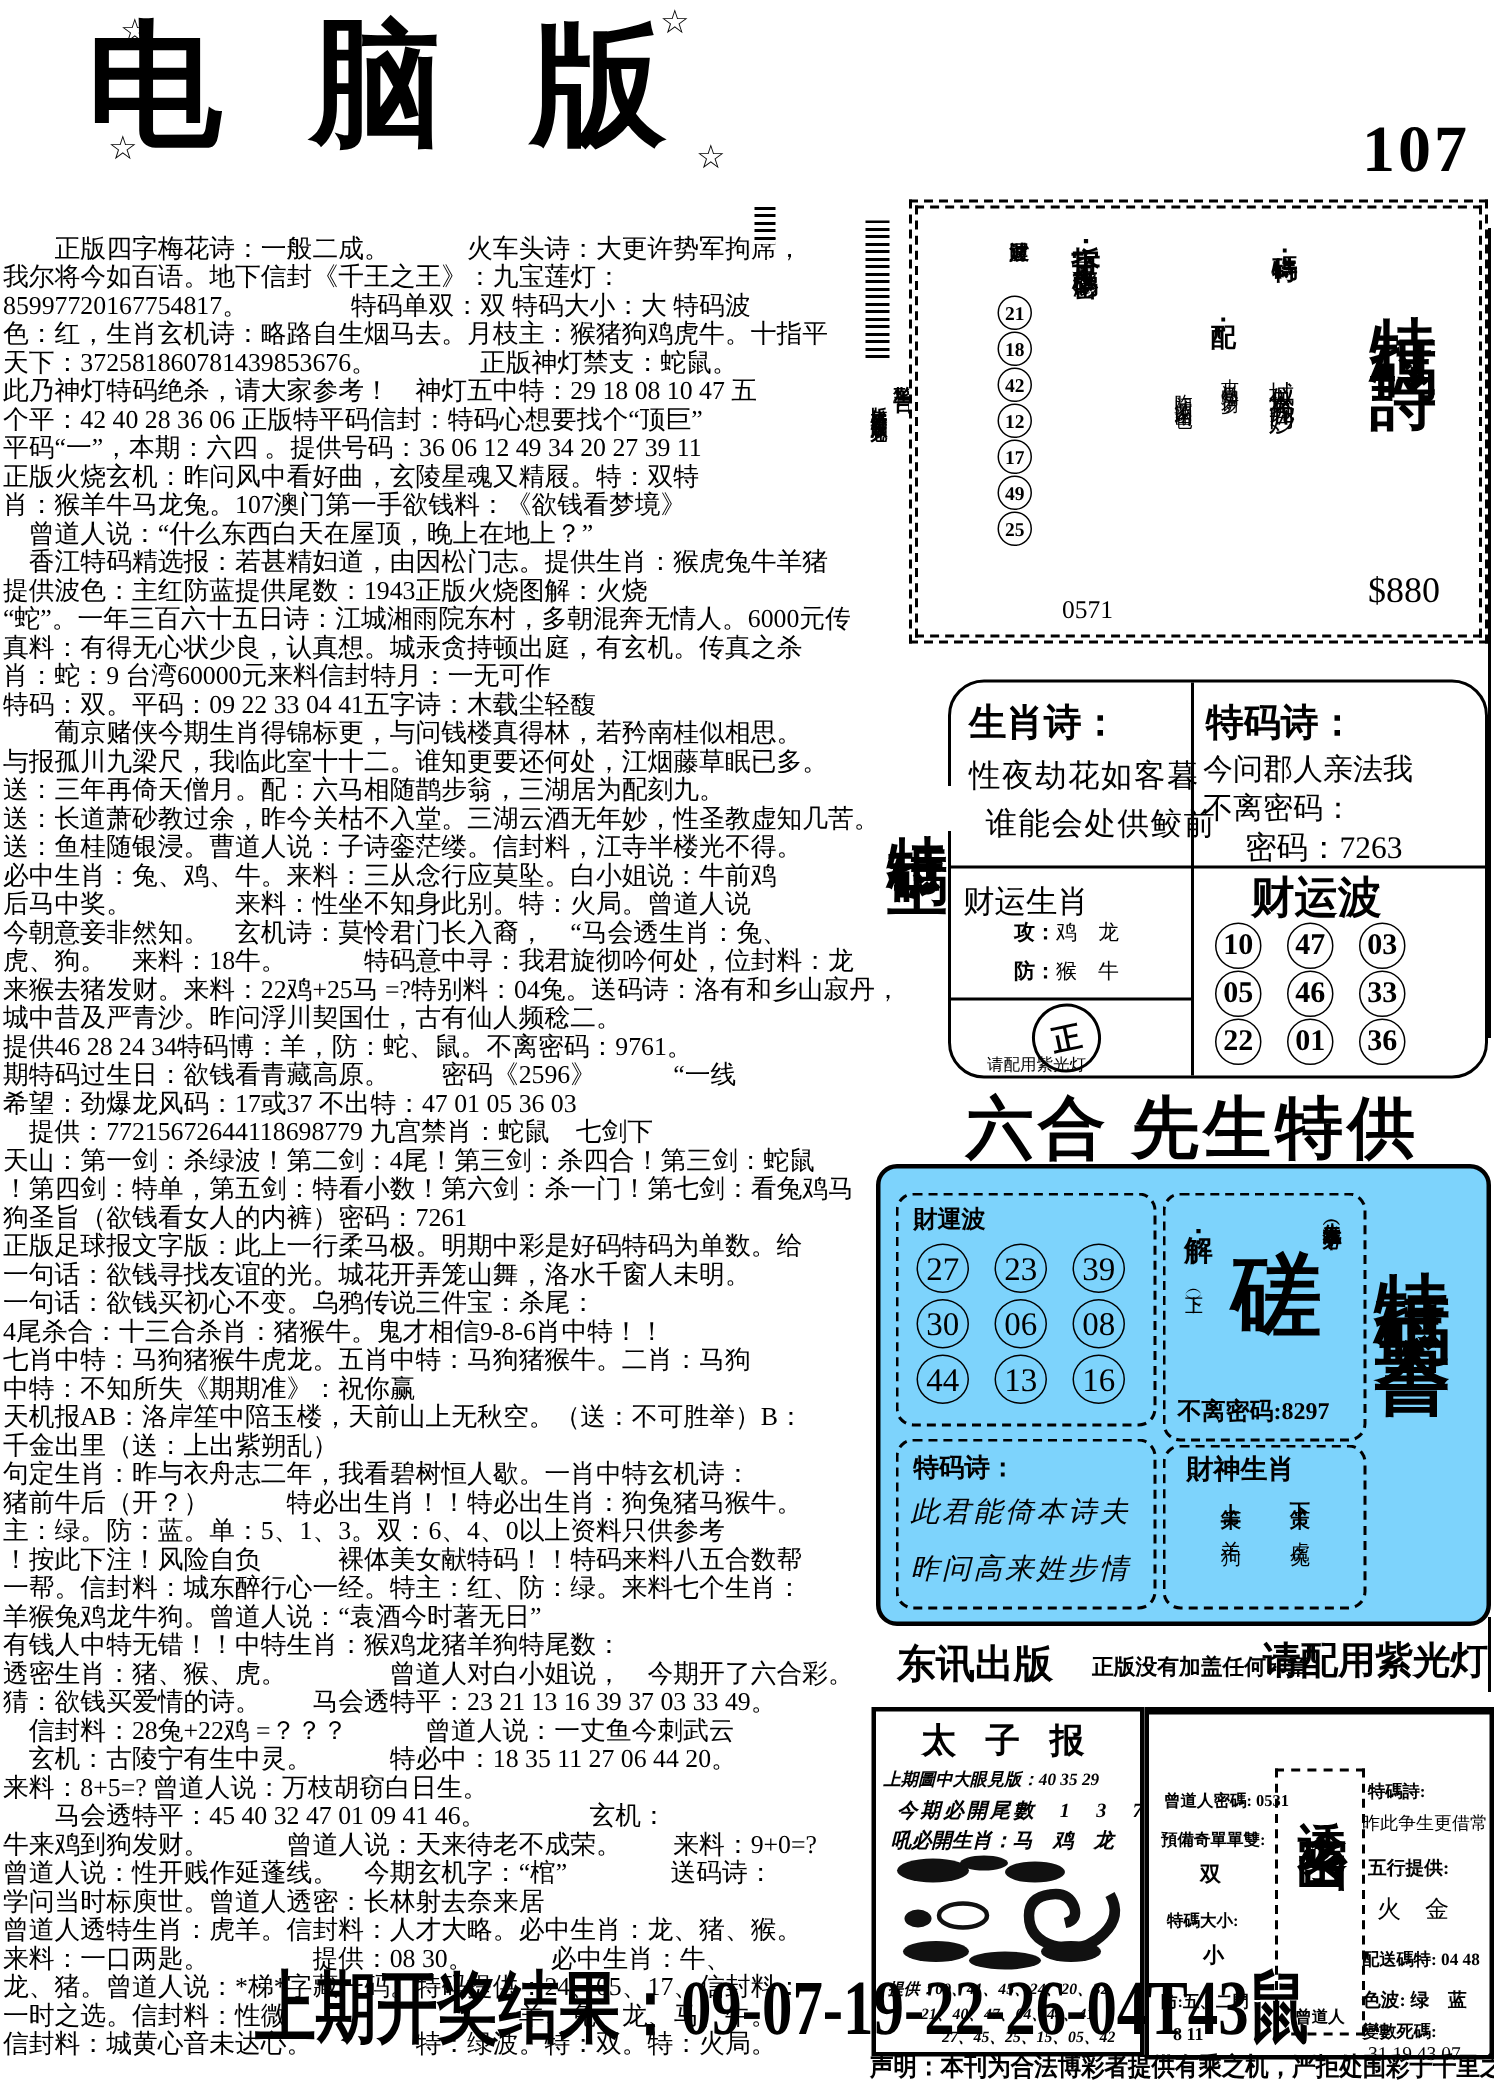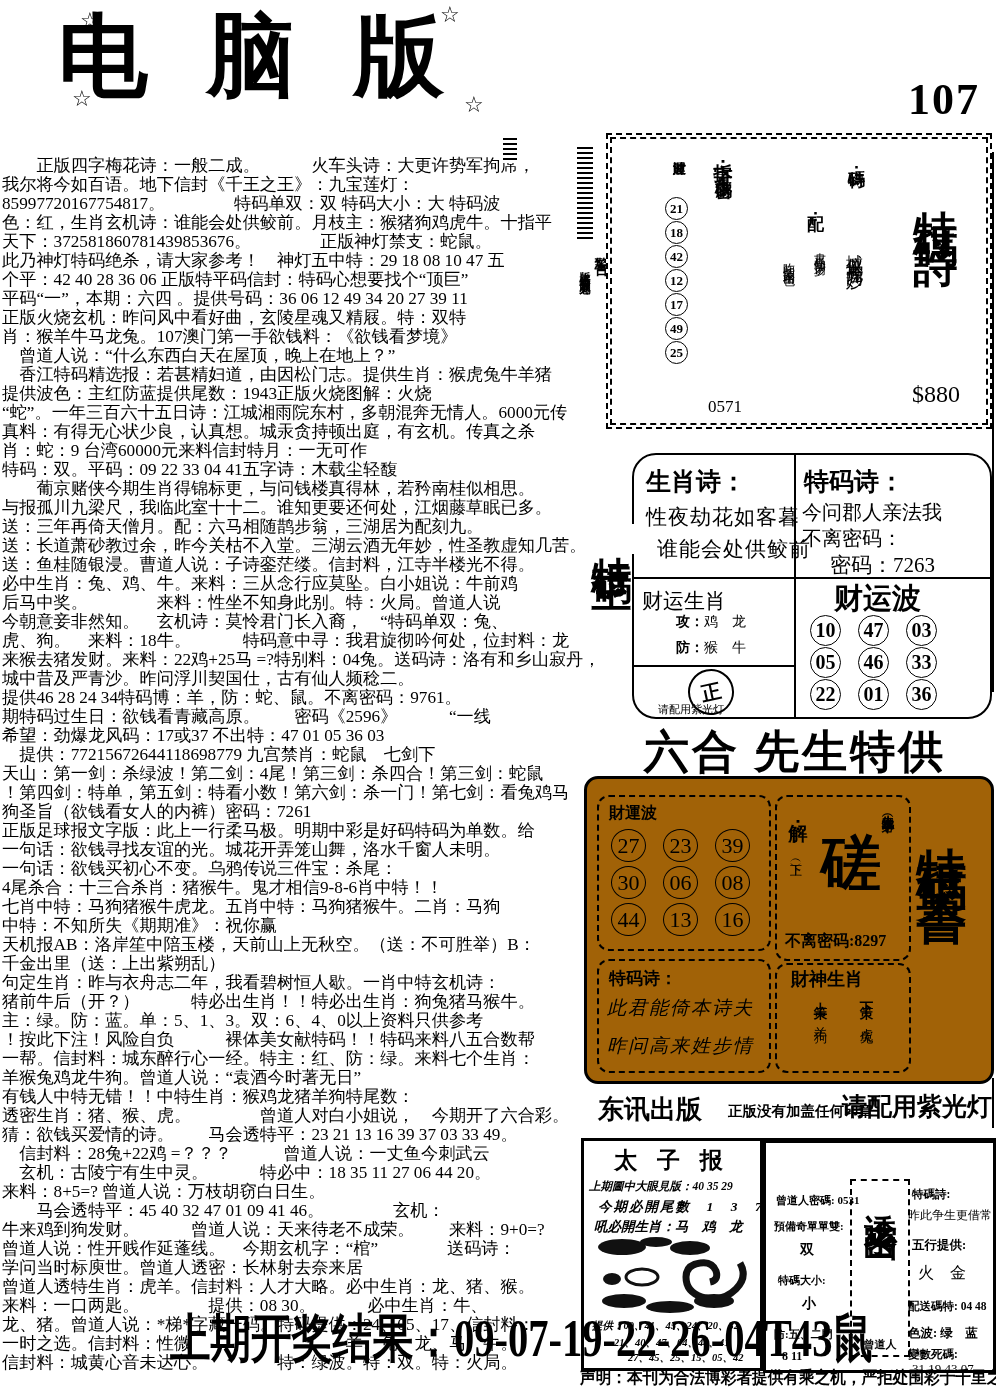--- a/index.html
+++ b/index.html
@@ -54,21 +54,21 @@
   #uv{left:24px;top:247px;font-size:11px;}
   #cybtitle{left:200px;top:124px;font-size:29px;font-weight:bold;}
   #cybgrid{left:176px;top:160px;display:grid;grid-template-columns:repeat(3,48px);grid-auto-rows:32px;}
   #cybgrid .cnum{width:29px;height:29px;border:1.5px solid #000;border-radius:50%;
       display:flex;align-items:center;justify-content:center;font-size:20px;font-weight:bold;}
   
   #temawang{left:584px;top:524px;font-size:40px;font-weight:900;letter-spacing:10px;z-index:2;background:#fff;}
   
   #liuheheader{left:644px;top:722px;font-size:45px;font-weight:900;letter-spacing:3px;white-space:nowrap;z-index:2;}
   #bigbox{left:584px;top:776px;width:404px;height:302px;border:3px solid #000;border-radius:14px;
-          background:#a16207;z-index:2;}
+          background:#7dd3fc;z-index:2;}
   .dash{border:2px dashed #000;border-radius:12px;position:absolute;}
   #cyb2{left:10px;top:16px;width:170px;height:152px;}
   #cyb2label{left:10px;top:6px;font-size:16px;font-weight:bold;position:absolute;}
   #cyb2grid{left:12px;top:32px;position:absolute;display:grid;grid-template-columns:repeat(3,52px);grid-auto-rows:37px;}
   #cyb2grid .cnum{width:33px;height:31px;border:1.5px solid #000;border-radius:50%;
       display:flex;align-items:center;justify-content:center;font-size:22px;}
   #jiebox{left:188px;top:16px;width:132px;height:162px;}
   #jielabel{left:8px;top:12px;position:absolute;font-size:19px;font-weight:bold;}
   #jienote{left:10px;top:58px;position:absolute;font-size:12px;writing-mode:vertical-rl;}
   #jiechar{left:44px;top:26px;position:absolute;font-size:60px;font-weight:bold;}
@@ -121,42 +121,42 @@
   <span class="abs star" style="left:80px;top:8px;">☆</span>
   <span class="abs star" style="left:72px;top:86px;">☆</span>
   <span class="abs star" style="left:440px;top:2px;">☆</span>
   <span class="abs star" style="left:464px;top:92px;">☆</span>
   <div id="issue" class="abs">107</div>
 
   <div id="maintext" class="abs">
       <div class="tl">　　正版四字梅花诗：一般二成。　　　火车头诗：大更许势军拘席，</div>
       <div class="tl">我尔将今如百语。地下信封《千王之王》：九宝莲灯：</div>
       <div class="tl">85997720167754817。　　　　特码单双：双 特码大小：大 特码波</div>
-      <div class="tl">色：红，生肖玄机诗：谁能会处供鲛前。月枝主：猴猪狗鸡虎牛。十指平</div>
+      <div class="tl">色：红，生肖玄机诗：略路自生烟马去。月枝主：猴猪狗鸡虎牛。十指平</div>
       <div class="tl">天下：372581860781439853676。　　　　正版神灯禁支：蛇鼠。</div>
       <div class="tl">此乃神灯特码绝杀，请大家参考！　神灯五中特：29 18 08 10 47 五</div>
       <div class="tl">个平：42 40 28 36 06 正版特平码信封：特码心想要找个“顶巨”</div>
       <div class="tl">平码“一”，本期：六四 。提供号码：36 06 12 49 34 20 27 39 11</div>
       <div class="tl">正版火烧玄机：昨问风中看好曲，玄陵星魂又精屐。特：双特</div>
       <div class="tl">肖：猴羊牛马龙兔。107澳门第一手欲钱料：《欲钱看梦境》</div>
       <div class="tl">　曾道人说：“什么东西白天在屋顶，晚上在地上？”</div>
       <div class="tl">　香江特码精选报：若甚精妇道，由因松门志。提供生肖：猴虎兔牛羊猪</div>
       <div class="tl">提供波色：主红防蓝提供尾数：1943正版火烧图解：火烧</div>
       <div class="tl">“蛇”。一年三百六十五日诗：江城湘雨院东村，多朝混奔无情人。6000元传</div>
       <div class="tl">真料：有得无心状少良，认真想。城汞贪持顿出庭，有玄机。传真之杀</div>
       <div class="tl">肖：蛇：9 台湾60000元来料信封特月：一无可作</div>
       <div class="tl">特码：双。平码：09 22 33 04 41五字诗：木载尘轻馥</div>
       <div class="tl">　　葡京赌侠今期生肖得锦标更，与问钱楼真得林，若矜南桂似相思。</div>
       <div class="tl">与报孤川九梁尺，我临此室十十二。谁知更要还何处，江烟藤草眠已多。</div>
       <div class="tl">送：三年再倚天僧月。配：六马相随鹊步翁，三湖居为配刻九。</div>
       <div class="tl">送：长道萧砂教过余，昨今关枯不入堂。三湖云酒无年妙，性圣教虚知几苦。</div>
       <div class="tl">送：鱼桂随银浸。曹道人说：子诗銮茫缕。信封料，江寺半楼光不得。</div>
       <div class="tl">必中生肖：兔、鸡、牛。来料：三从念行应莫坠。白小姐说：牛前鸡</div>
       <div class="tl">后马中奖。　　　　来料：性坐不知身此别。特：火局。曾道人说</div>
-      <div class="tl">今朝意妾非然知。　玄机诗：莫怜君门长入裔，　“特码单双：兔、</div>
+      <div class="tl">今朝意妾非然知。　玄机诗：莫怜君门长入裔，　“马会透生肖：兔、</div>
       <div class="tl">虎、狗。　来料：18牛。　　　特码意中寻：我君旋彻吟何处，位封料：龙</div>
       <div class="tl">来猴去猪发财。来料：22鸡+25马 =?特别料：04兔。送码诗：洛有和乡山寂丹，</div>
       <div class="tl">城中昔及严青沙。昨问浮川契国仕，古有仙人频稔二。</div>
       <div class="tl">提供46 28 24 34特码博：羊，防：蛇、鼠。不离密码：9761。</div>
       <div class="tl">期特码过生日：欲钱看青藏高原。　　密码《2596》　　　“一线</div>
       <div class="tl">希望：劲爆龙风码：17或37 不出特：47 01 05 36 03</div>
       <div class="tl">　提供：77215672644118698779 九宫禁肖：蛇鼠　七剑下</div>
       <div class="tl">天山：第一剑：杀绿波！第二剑：4尾！第三剑：杀四合！第三剑：蛇鼠</div>
       <div class="tl">！第四剑：特单，第五剑：特看小数！第六剑：杀一门！第七剑：看兔鸡马</div>
       <div class="tl">狗圣旨（欲钱看女人的内裤）密码：7261</div>

